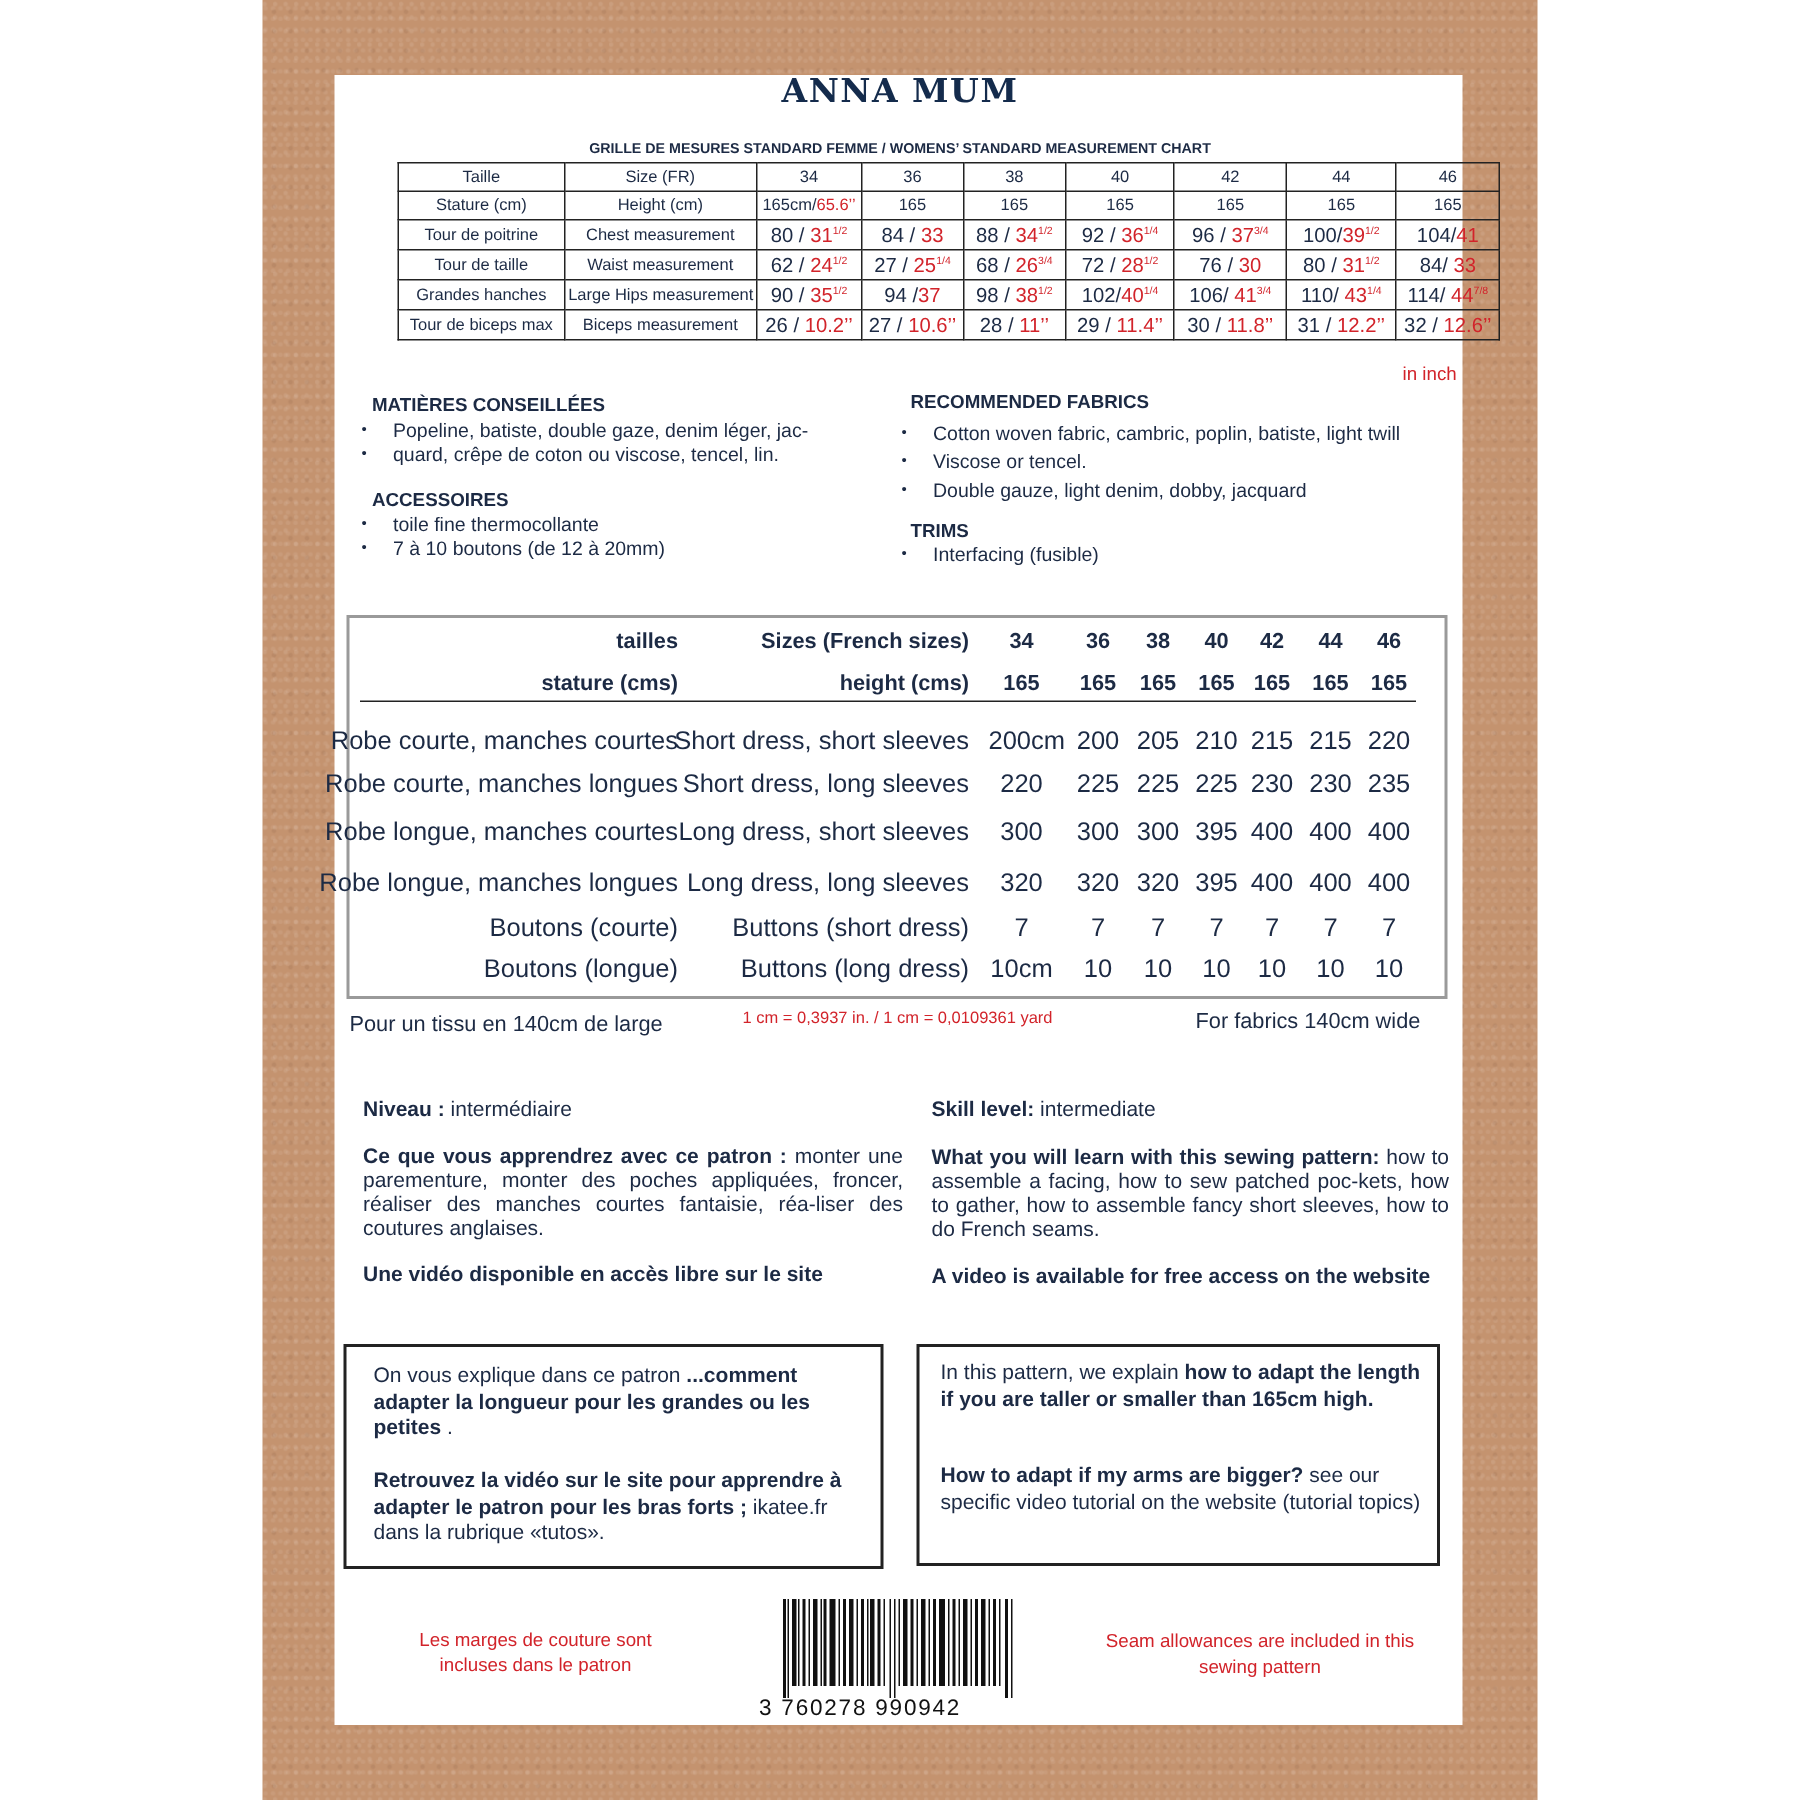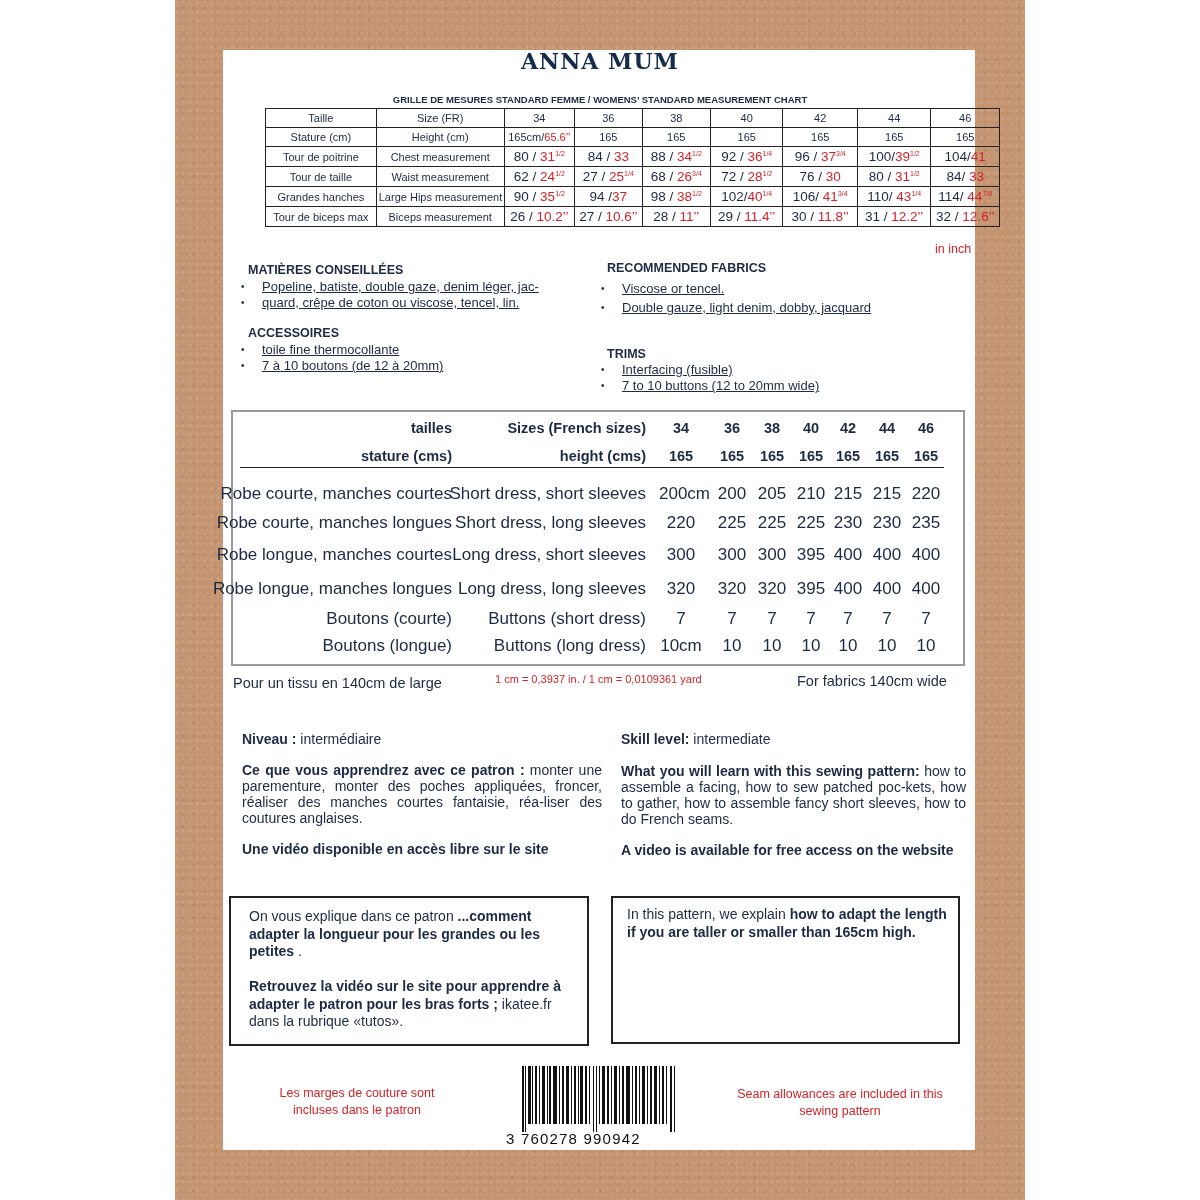--- a/index.html
+++ b/index.html
@@ -47,21 +47,21 @@
   .red { color: #d2232a; }
   sup { font-size: 7px; vertical-align: 5px; }
 
   .inch-note {
     position: absolute; left: 911px; top: 242px; font-family: "Liberation Sans", sans-serif;
     font-size: 12.5px; color: #d2232a; padding-left: 24px;
   }
 
   .sec-title { position: absolute; font-family: "Liberation Sans", sans-serif; font-weight: bold; font-size: 12.5px; color: #1c2a44; }
   ul.blist { position: absolute; list-style: none; font-family: "Liberation Sans", sans-serif; font-size: 13px; line-height: 16px; color: #1c2a44; }
-  ul.blist li { position: relative; padding-left: 24px; text-decoration: underline; }
+  ul.blist li { position: relative; padding-left: 24px; }
   ul.blist li::before { content: "•"; position: absolute; left: 3px; font-size: 10px; top: 0; }
 
   
   .yard-box {
     position: absolute; left: 231px; top: 410px; width: 734px; height: 256px;
     border: 2px solid #9a9a9a;
   }
   .yard-rule { position: absolute; left: 240px; top: 467px; width: 704px; height: 0; border-top: 1.5px solid #222; }
   .ycell { position: absolute; font-family: "Liberation Sans", sans-serif; color: #1c2a44; white-space: nowrap; }
   .ycell.hdr { font-weight: bold; font-size: 14.5px; }
@@ -185,27 +185,27 @@
   <li class="cont" style="list-style:none;"><span>quard, crêpe de coton ou viscose, tencel, lin.</span></li>
 </ul>
 <div class="sec-title" style="left:248px; top:326px;">ACCESSOIRES</div>
 <ul class="blist" style="left:238px; top:342px; width:340px;">
   <li>toile fine thermocollante</li>
   <li>7 à 10 boutons (de 12 à 20mm)</li>
 </ul>
 
 <div class="sec-title" style="left:607px; top:261px;">RECOMMENDED FABRICS</div>
 <ul class="blist" style="left:598px; top:279px; width:375px; line-height:19px;">
+  <li>Cotton woven fabric, cambric, poplin, batiste, light twill</li>
   <li>Viscose or tencel.</li>
   <li>Double gauze, light denim, dobby, jacquard</li>
 </ul>
 <div class="sec-title" style="left:607px; top:347px;">TRIMS</div>
 <ul class="blist" style="left:598px; top:362px; width:375px;">
   <li>Interfacing (fusible)</li>
-  <li>7 to 10 buttons (12 to 20mm wide)</li>
 </ul>
 
 <div class="yard-box"></div>
 <div class="yard-rule"></div>
 <div id="yardage-cells">
     <div class="ycell hdr r" style="right:748px; top:420px;">tailles</div>
     <div class="ycell hdr r" style="right:554px; top:420px;">Sizes (French sizes)</div>
     <div class="ycell hdr c" style="left:659px; top:420px;">34</div>
     <div class="ycell hdr c" style="left:710px; top:420px;">36</div>
     <div class="ycell hdr c" style="left:750px; top:420px;">38</div>
@@ -304,20 +304,23 @@
   </div>
   <div class="txt" style="left:18px; top:80px; width:335px;">
     <b> Retrouvez la vidéo sur le site pour apprendre à adapter le patron pour les bras forts ;</b><span> ikatee.fr dans la rubrique «tutos».</span>
   </div>
 </div>
 
 <div class="info-box" style="left:611px; top:896px; width:349px; height:148px;">
   <div class="txt" style="left:14px; top:8px; width:325px;">
     <span> In this pattern, we explain </span><b>how to adapt the length if you are taller or smaller than 165cm high.</b>
   </div>
+  <div class="txt" style="left:14px; top:77px; width:325px;">
+    <b> How to adapt if my arms are bigger?</b><span> see our specific video tutorial on the website (tutorial topics)</span>
+  </div>
 </div>
 
 <div class="seam" style="left:262px; top:1085px; width:190px;">Les marges de couture sont incluses dans le patron</div>
 <div class="seam" style="left:735px; top:1086px; width:210px;">Seam allowances are included in this sewing pattern</div>
 
 <svg class="barcode" viewBox="0 0 160 66" preserveAspectRatio="none">
   <g fill="#111">
     <rect x="2" y="0" width="2" height="66"></rect>
       <rect x="5" y="0" width="1" height="66"></rect>
     <rect x="8" y="0" width="3" height="58"></rect>

